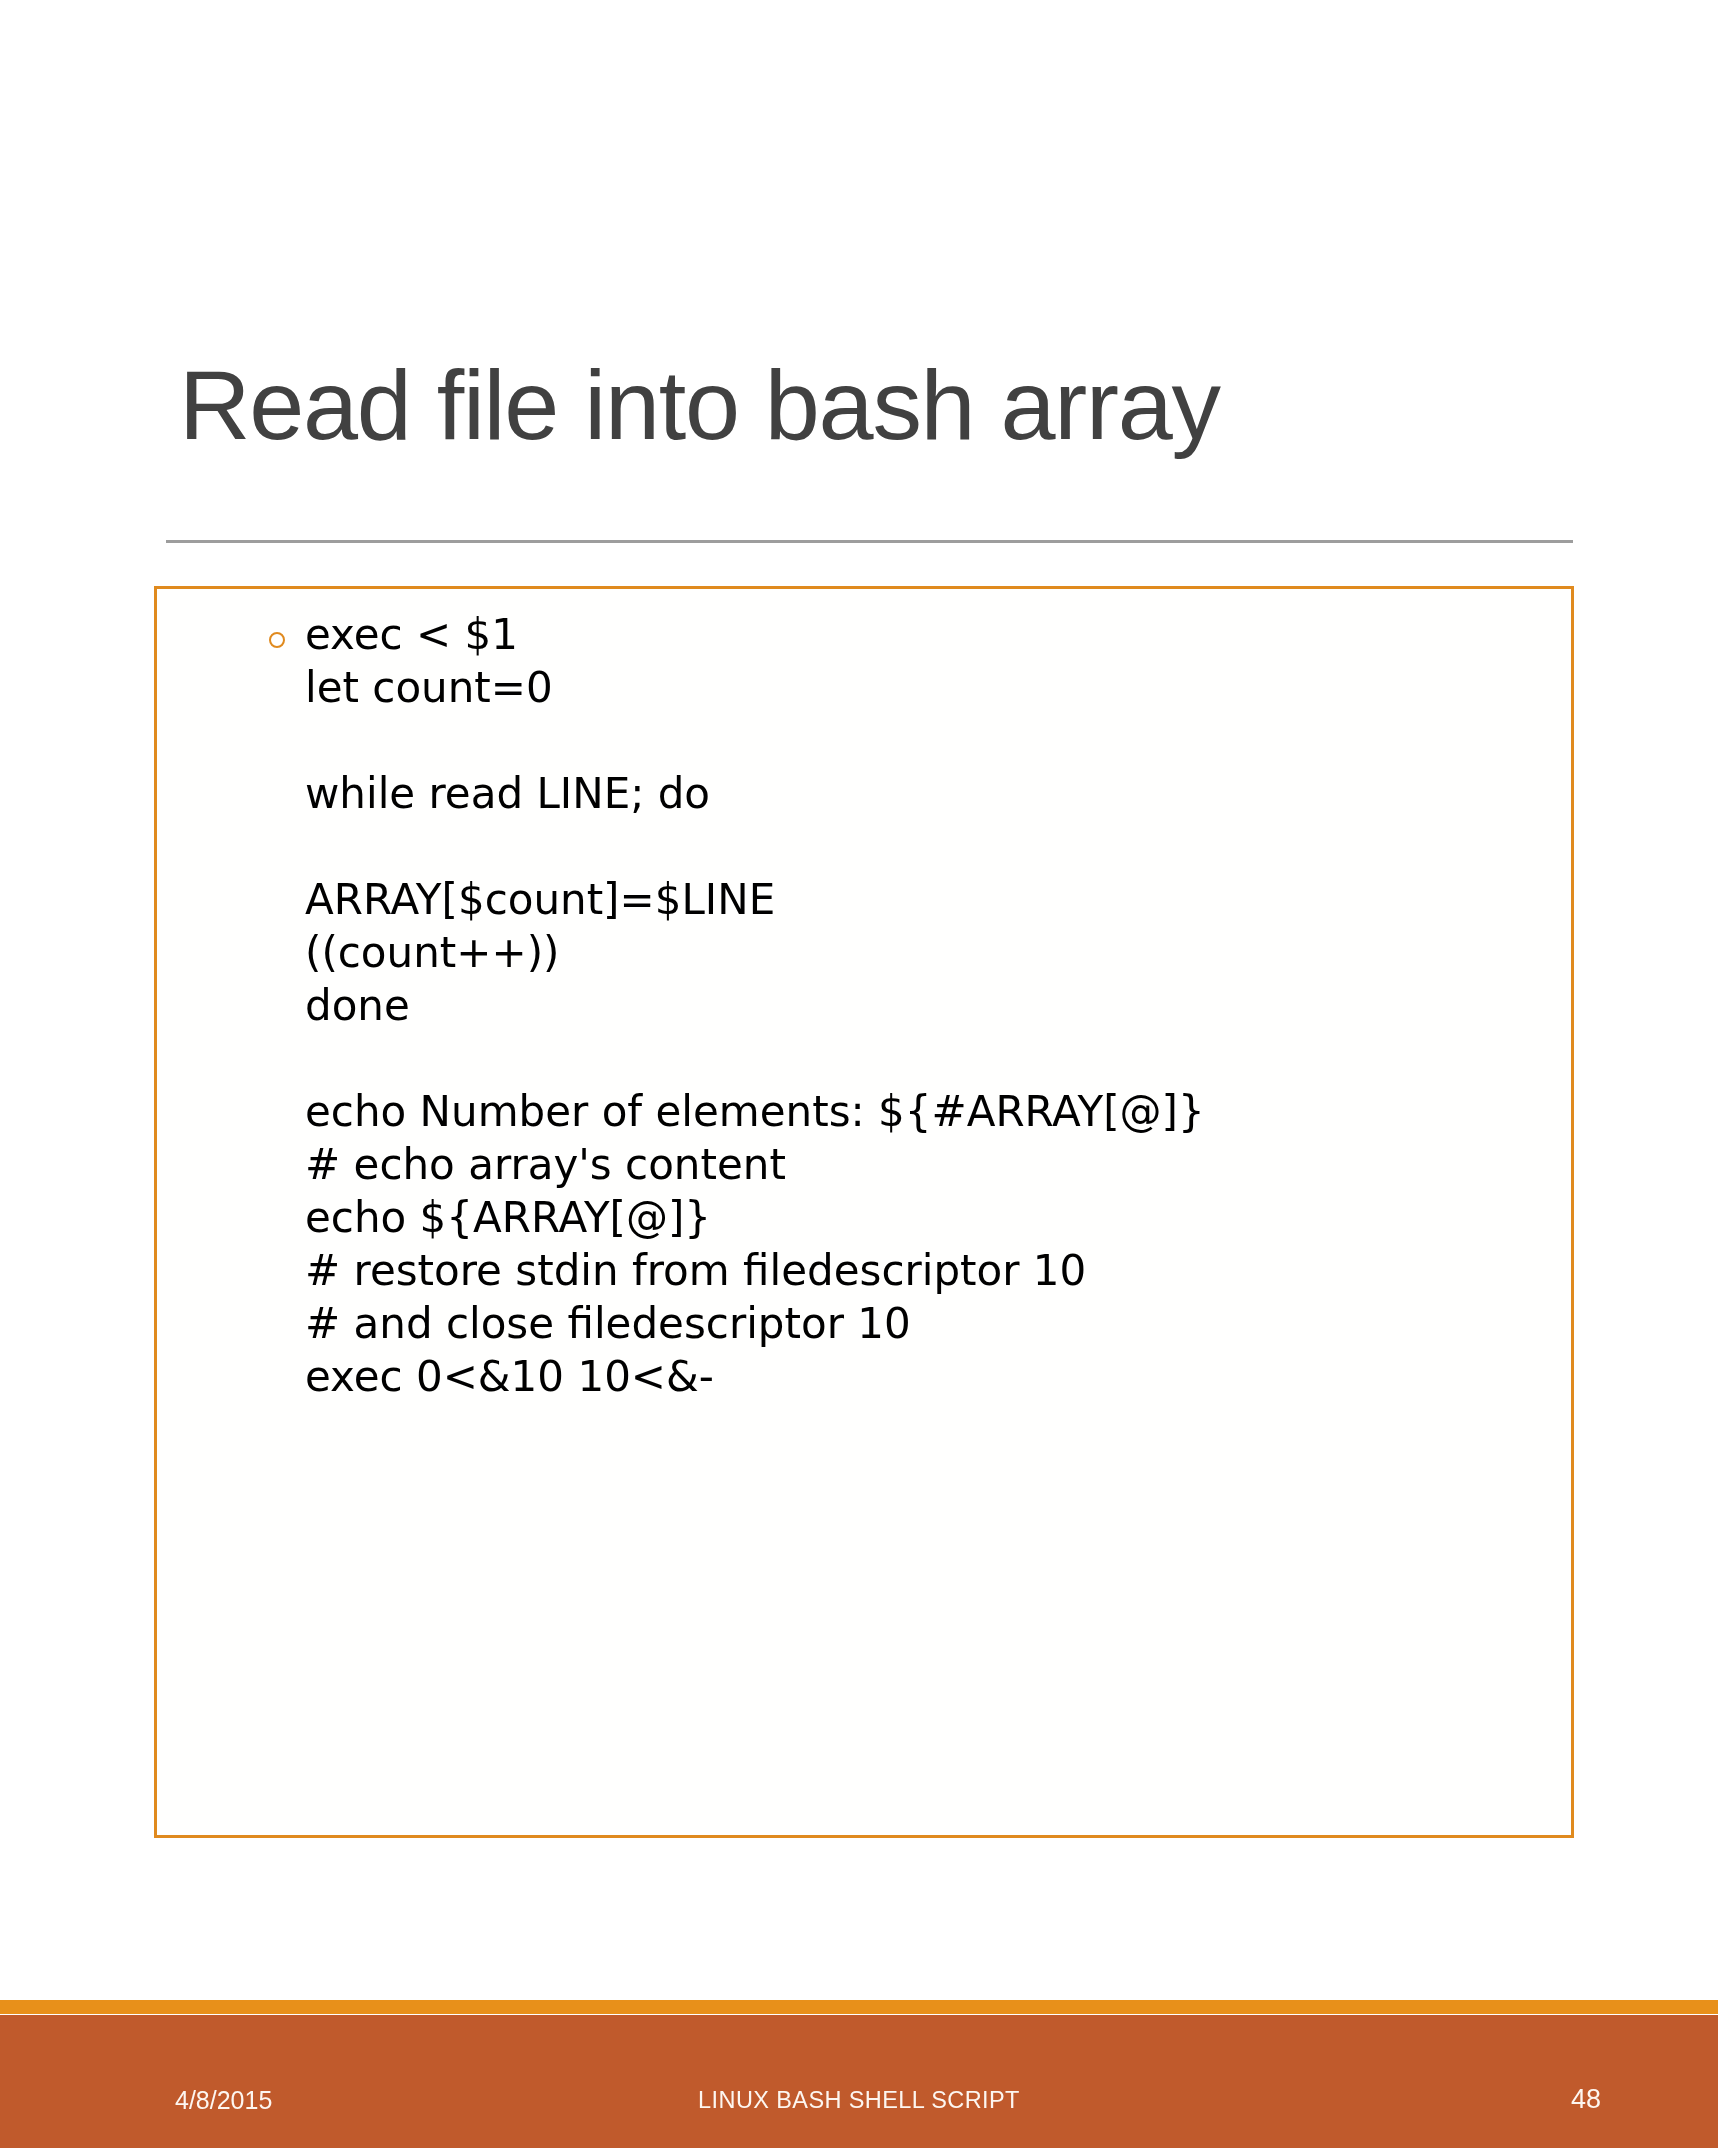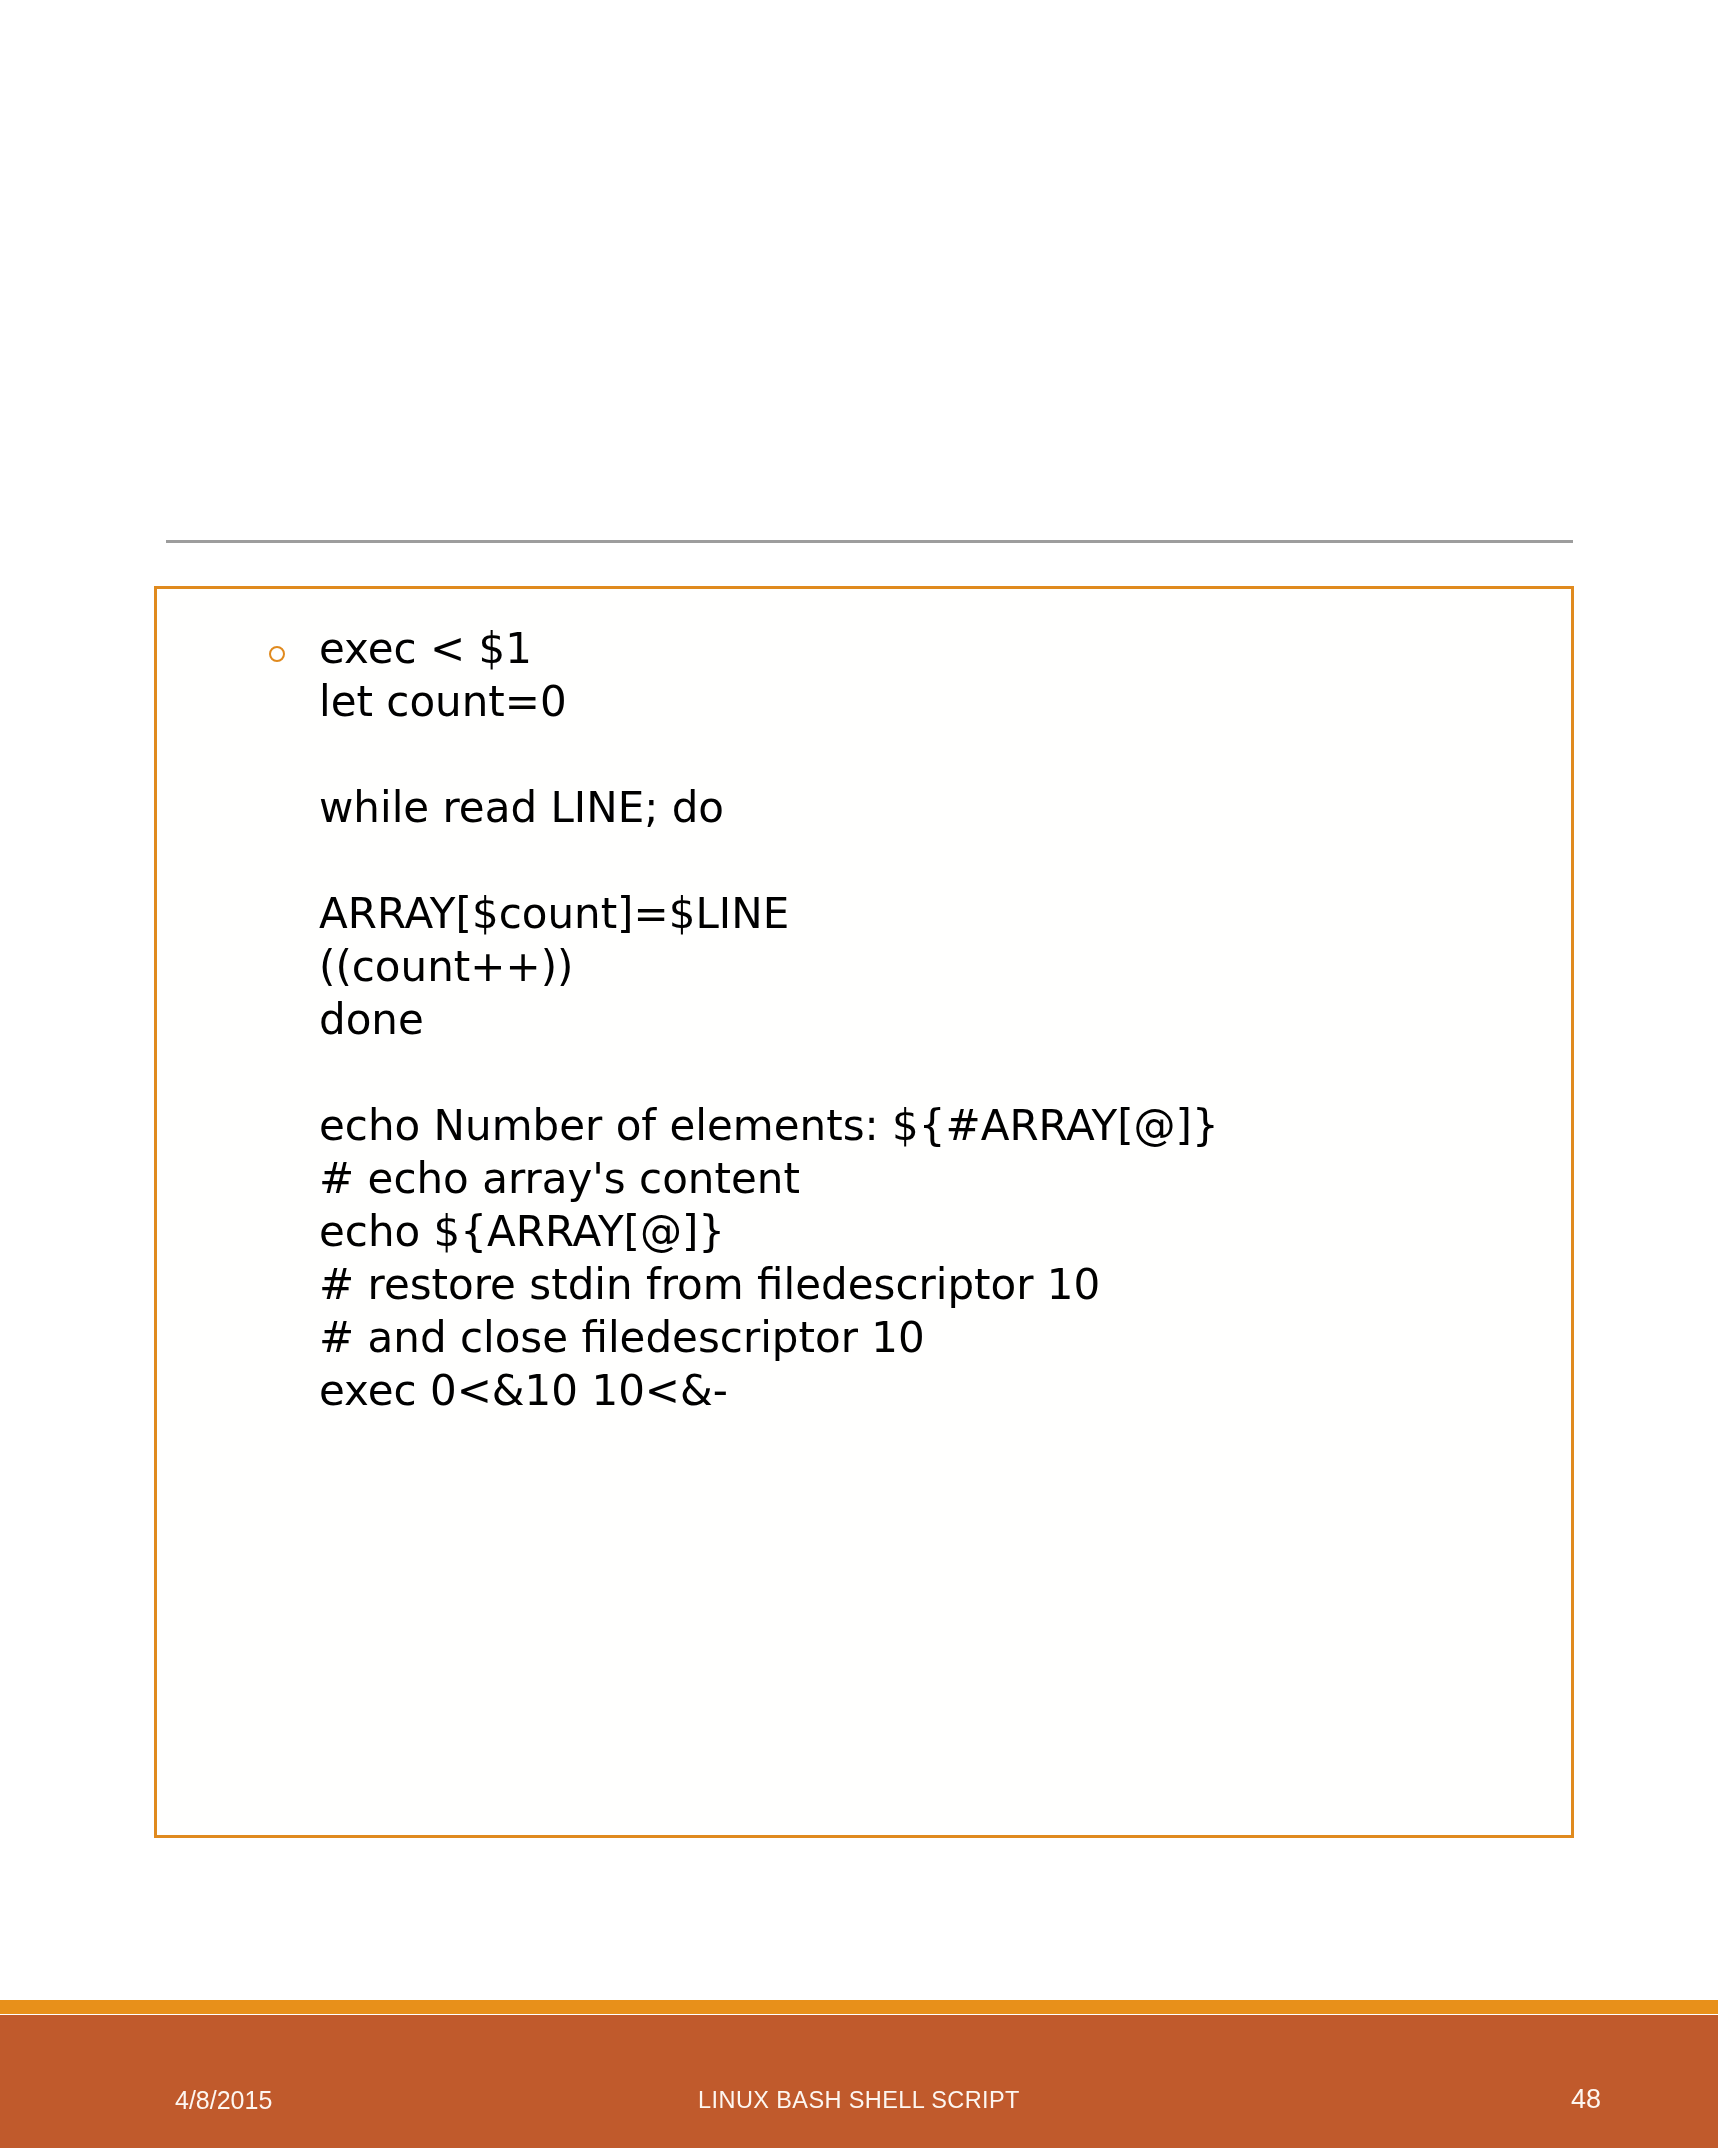--- a/index.html
+++ b/index.html
@@ -78,21 +78,21 @@
     left: 0;
     top: 23.5px;
     width: 16px;
     height: 16px;
     box-sizing: border-box;
     border: 2.5px solid #e08a1e;
     border-radius: 50%;
   }
 
   .code-block {
-    margin: 16px;
+    margin: 2px;
     padding: 0 0 0 34px;   
     font-family: "DejaVu Sans", "Liberation Sans", sans-serif;
     font-size: 42px;
     line-height: 53px;
     color: #000000;
     white-space: pre;
     font-weight: 400;
   }
 
   
@@ -141,20 +141,21 @@
     text-align: right;
     font-size: 27px;
     top: 2086px;
   }
 </style>
 </head>
 <body>
 
 <div class="slide">
 
+  <h1 class="slide-title">Read file into bash array</h1>
 
   <div class="title-divider"></div>
 
   <div class="content-box">
     <div class="code-wrap">
       <div class="bullet-row">
         <span class="bullet-icon"></span>
         <pre class="code-block">exec &lt; $1
 let count=0
 

